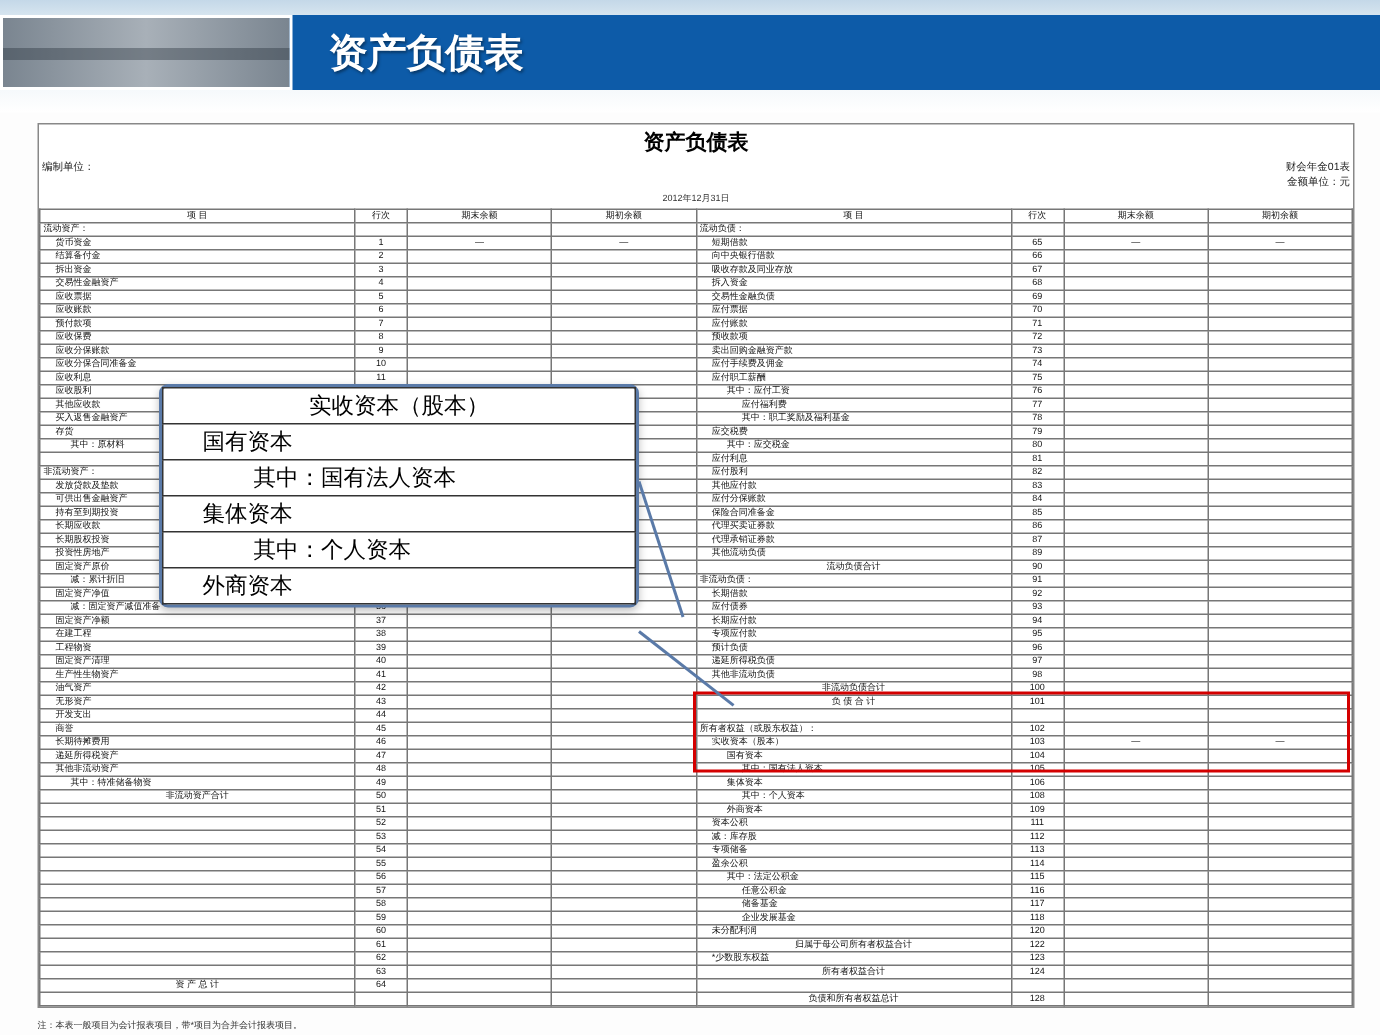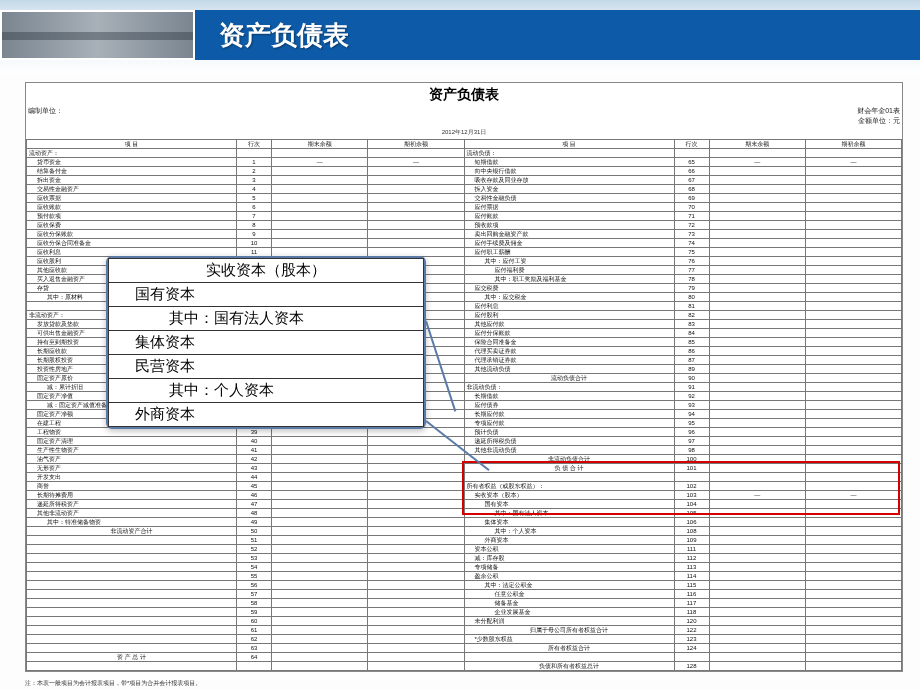--- a/index.html
+++ b/index.html
@@ -734,23 +734,20 @@
     <tr>
           <td class="left">国有资本</td>
         </tr>
     <tr>
           <td class="left2">其中：国有法人资本</td>
         </tr>
     <tr>
           <td class="left">集体资本</td>
         </tr>
     <tr>
-          <td class="left">民营资本</td>
-        </tr>
-    <tr>
           <td class="left2">其中：个人资本</td>
         </tr>
     <tr>
           <td class="left">外商资本</td>
         </tr>
   </tbody>
     </table>
 </div>
 <div class="pointer-line" style="left:426px; top:420px; width:80px; transform:rotate(38deg);"></div>
 <div class="pointer-line" style="left:426px; top:320px; width:95px; transform:rotate(72deg);"></div>

